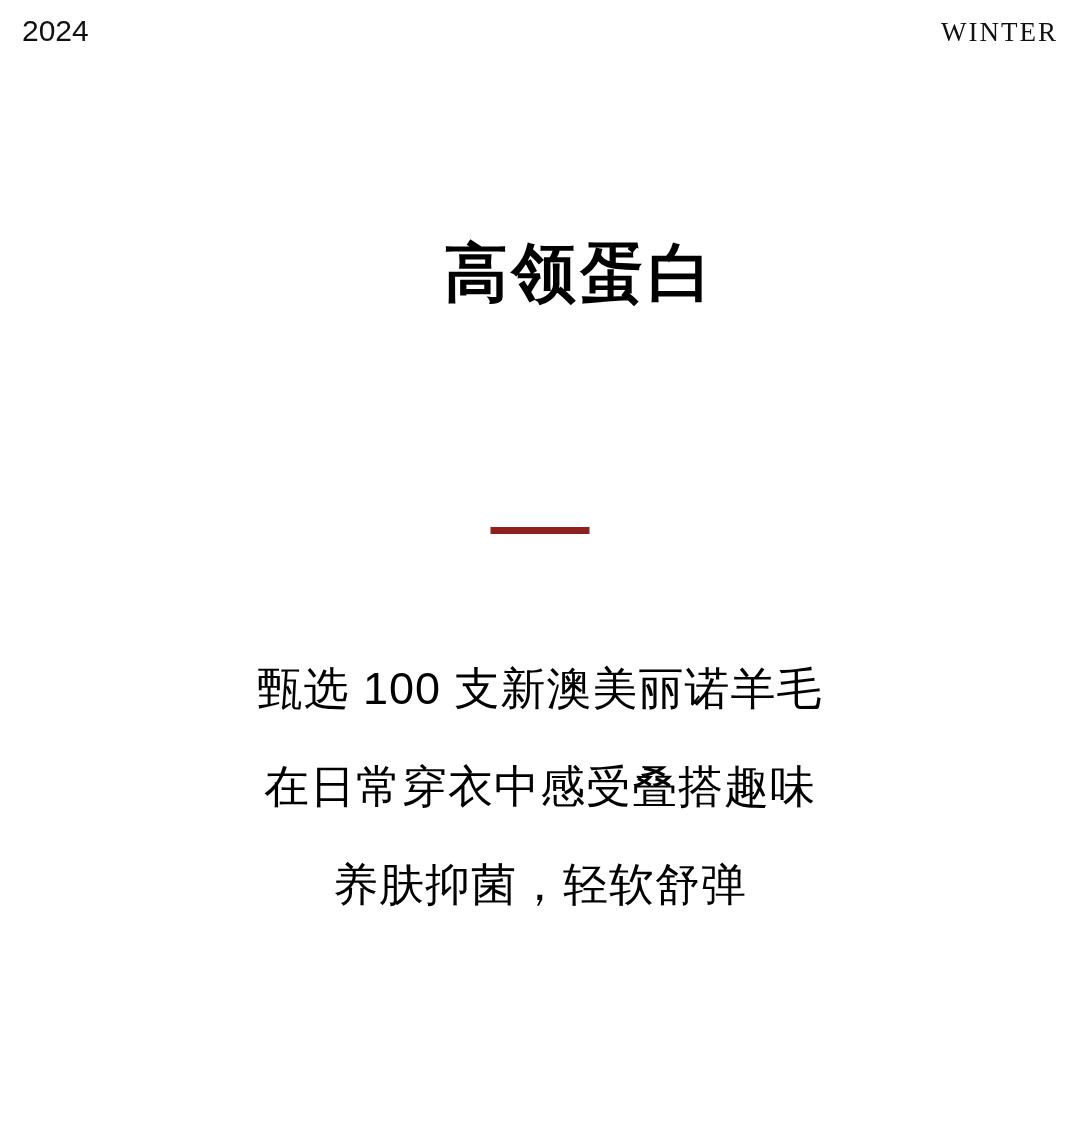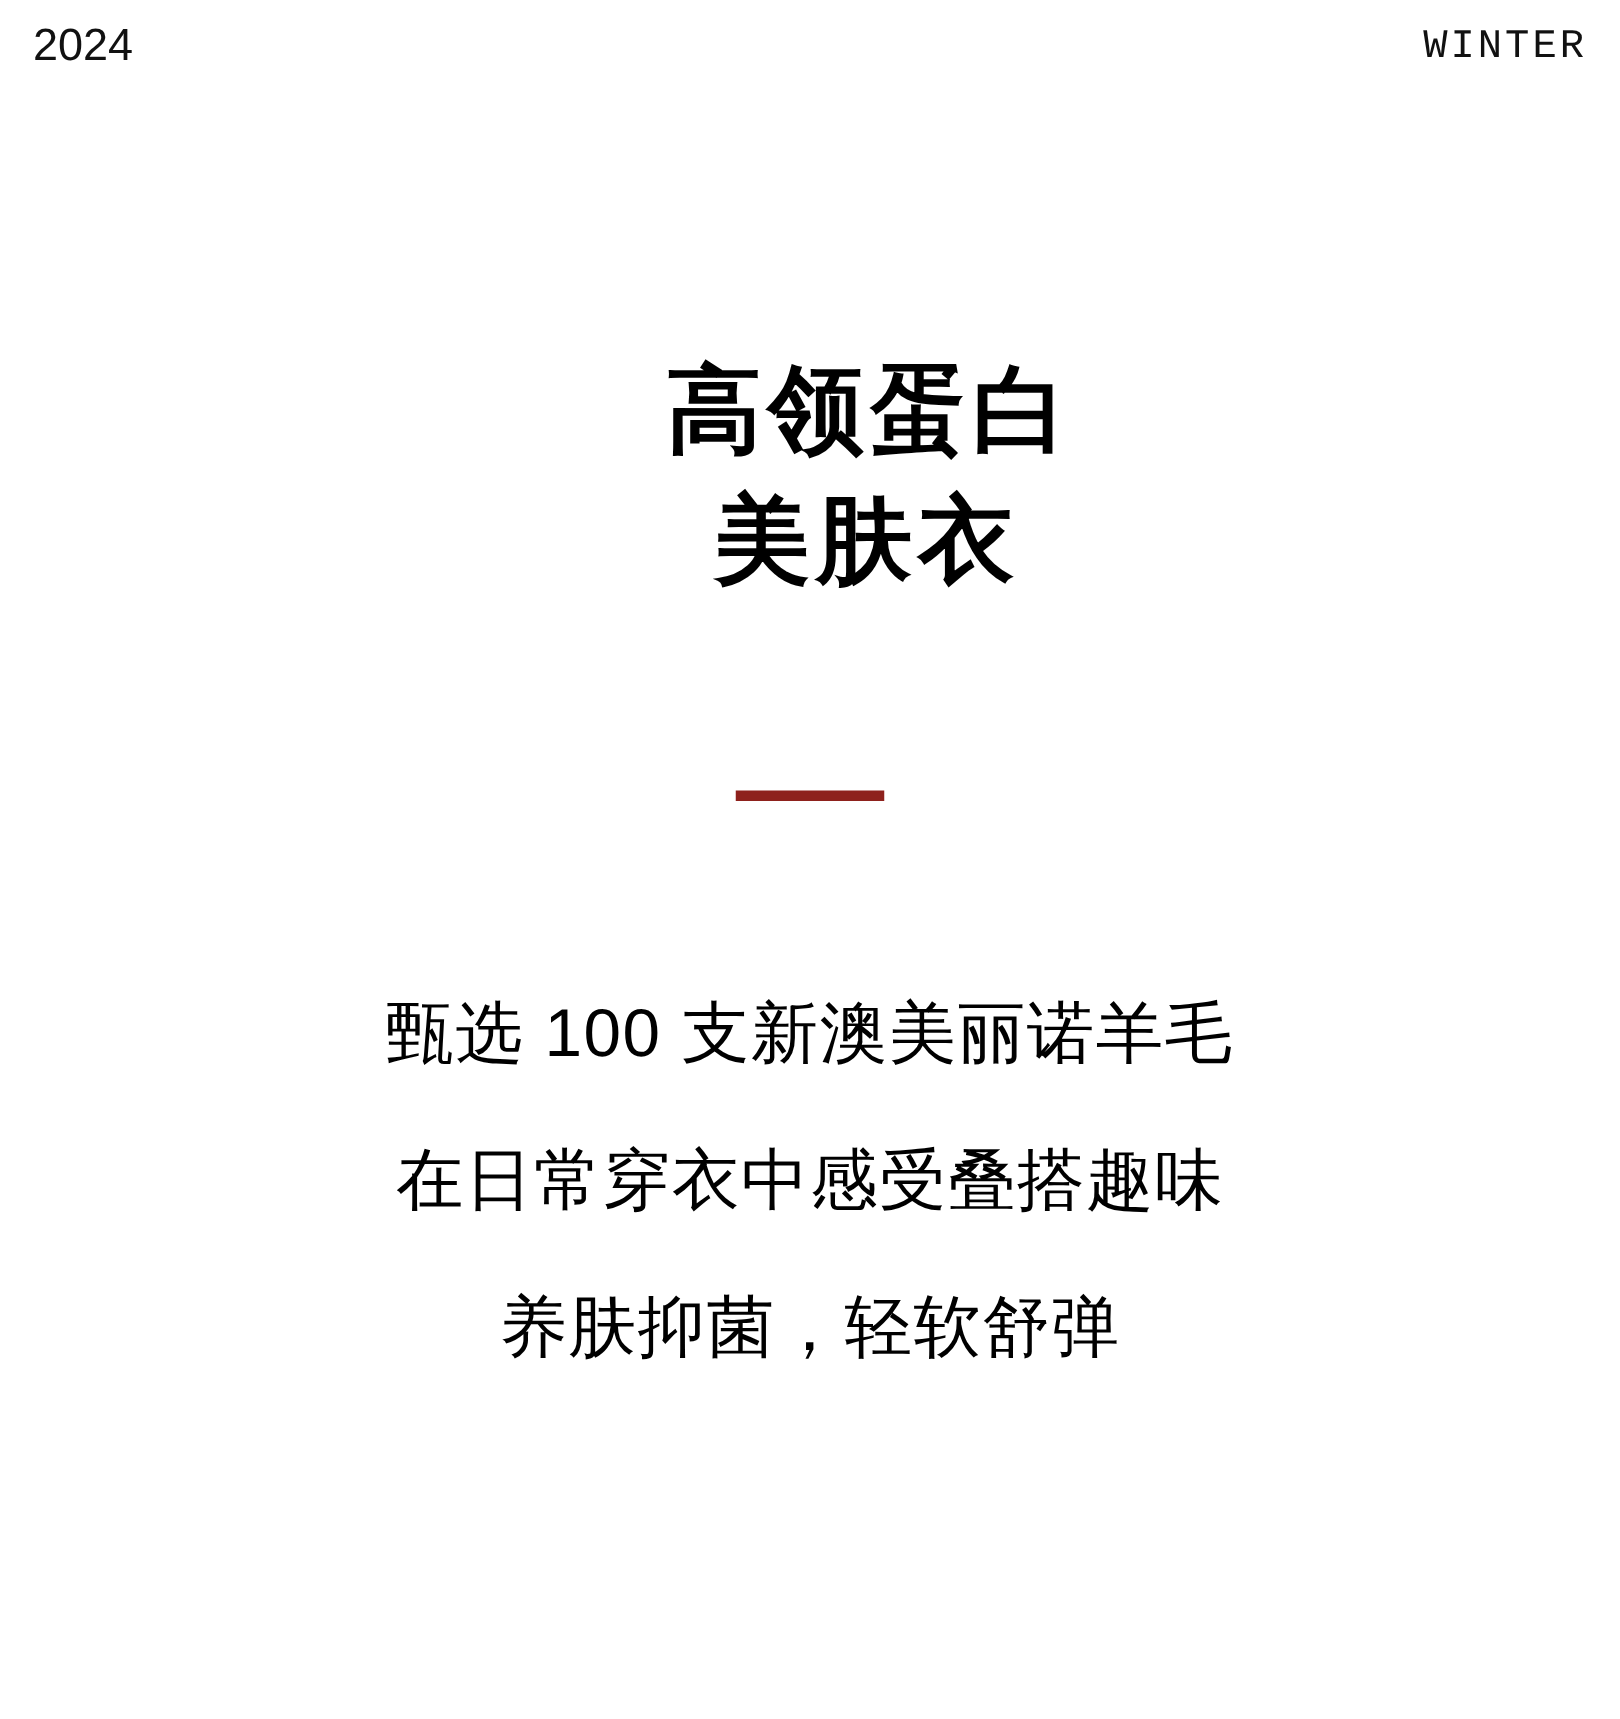--- a/index.html
+++ b/index.html
@@ -24,21 +24,21 @@
     left: 22px;
     font-family: Liberation Sans, sans-serif;
     font-size: 30px;
     line-height: 1;
     color: #111111;
   }
   .hdr-season {
     position: absolute;
     top: 19px;
     right: 24px;
-    font-family: Liberation Mono, monospace;
+    font-family: Liberation Serif, serif;
     font-size: 27px;
     line-height: 1;
     letter-spacing: 2px;
     margin-right: -2px; 
     color: #111111;
   }
 
   
   .title {
     position: absolute;
@@ -89,21 +89,20 @@
 <body>
 
 <div class="page">
 
   <div class="hdr-year">2024</div>
 
   <div class="hdr-season">WINTER</div>
 
   <div class="title">
     <span class="line">高领蛋白</span><br>
-    <span class="line">美肤衣</span>
   </div>
 
   <div class="divider" style="background: rgb(142, 33, 28);"></div>
 
   <div class="body-copy">
     <span class="line">甄选 100 支新澳美丽诺羊毛</span>
     <span class="line">在日常穿衣中感受叠搭趣味</span>
     <span class="line">养肤抑菌，轻软舒弹</span>
   </div>
 

